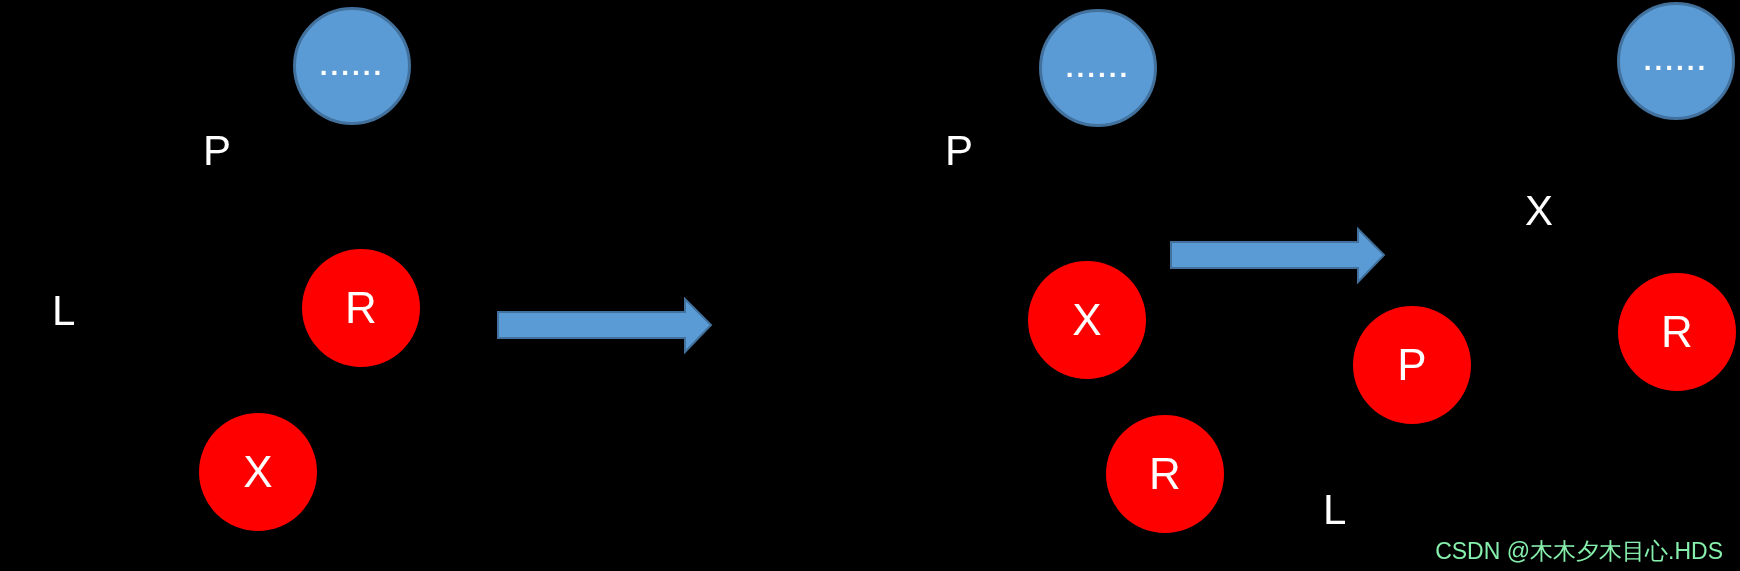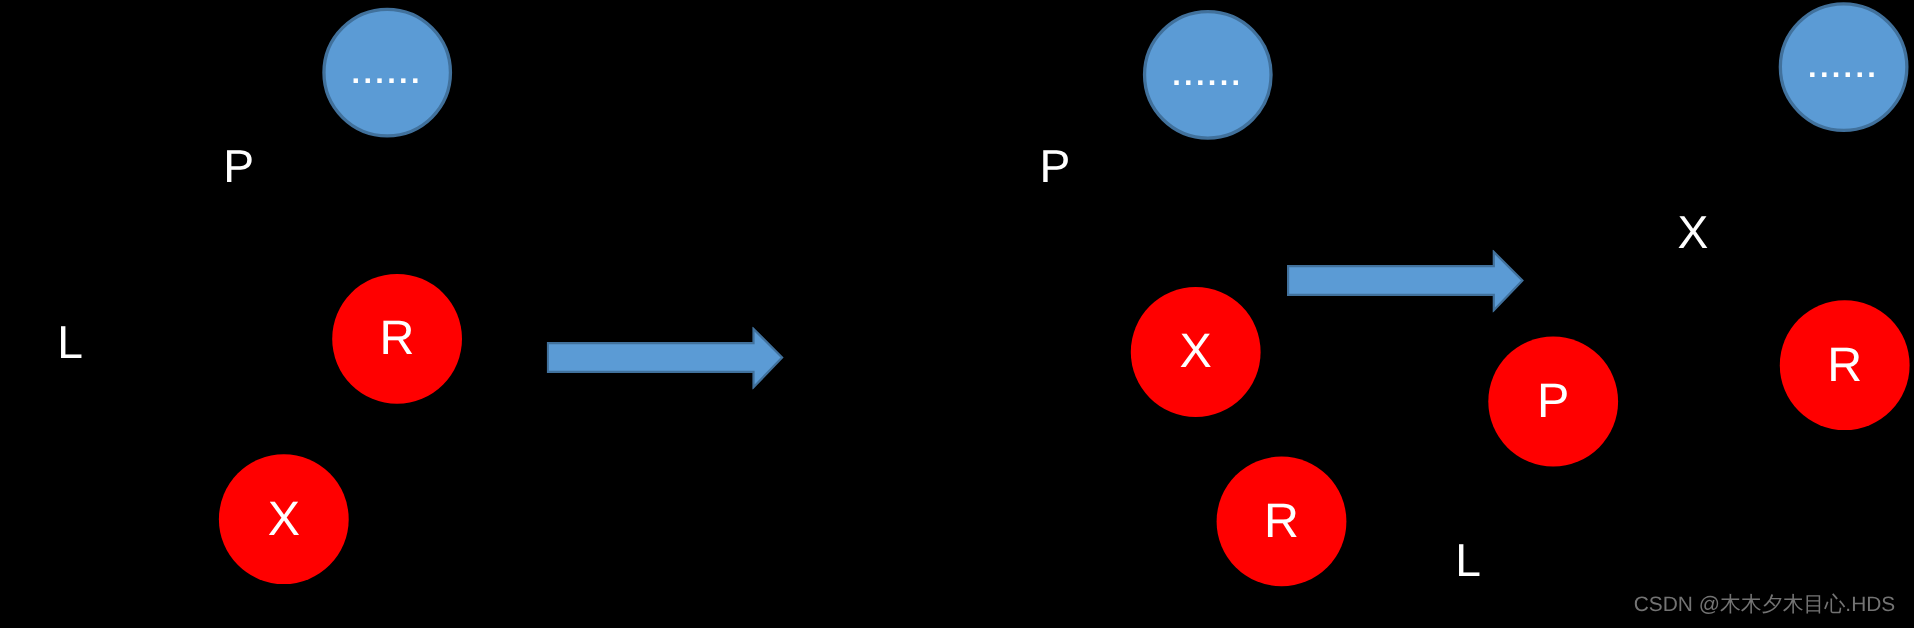--- a/index.html
+++ b/index.html
@@ -56,22 +56,22 @@
   }
   .arrow {
     position: absolute;
     width: 216px;
     height: 57px;
   }
   .watermark {
     position: absolute;
     right: 17px;
     top: 540px;
-    color: #737373;
-    font-size: 19px;
+    color: #86efac;
+    font-size: 23px;
     line-height: 1;
     white-space: nowrap;
   }
 </style>
 </head>
 <body>
 
 <div class="canvas">
 
   <div class="node blue" style="left:293px; top:7px;">

